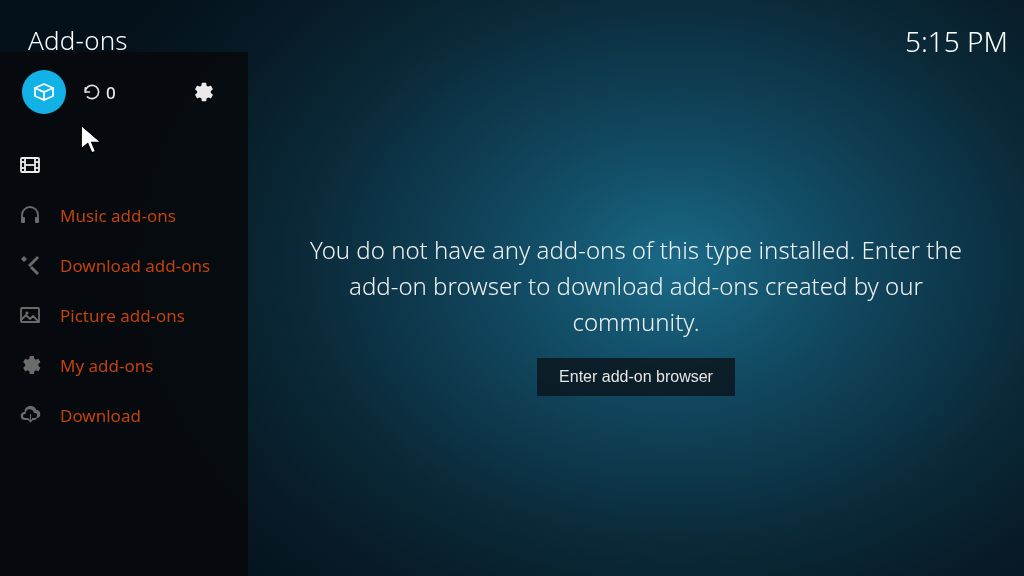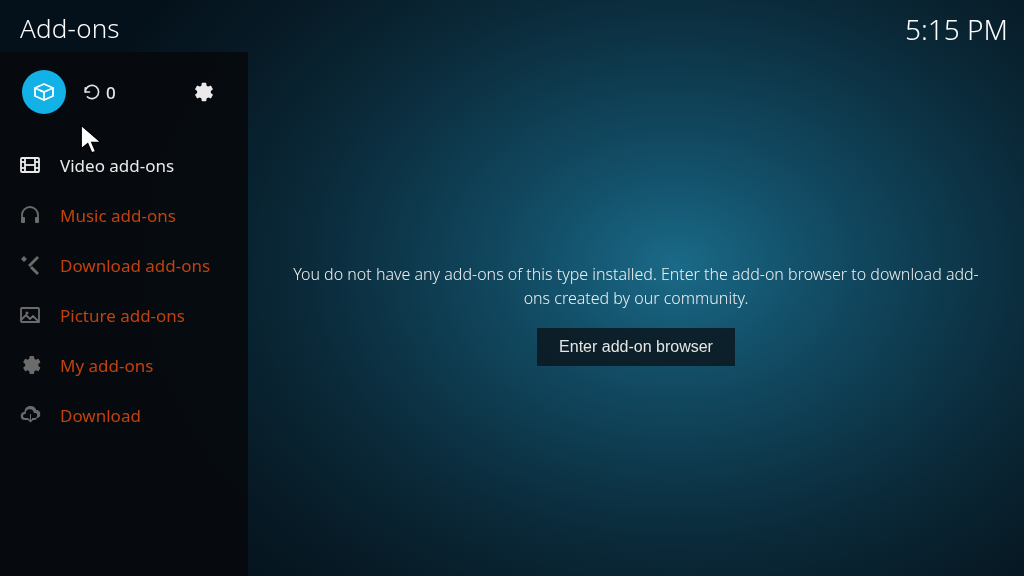--- a/index.html
+++ b/index.html
@@ -1,35 +1,35 @@
 <!DOCTYPE html>
 <html><head>
 <meta charset="utf-8">
 <style>
   * { margin: 0; padding: 0; box-sizing: border-box; }
   html, body { width: 1024px; height: 576px; overflow: hidden; font-family: "Segoe UI", "Noto Sans", Arial, sans-serif; background: #000; color: #e6e6e6; }
   .app { position: relative; width: 1024px; height: 576px; }
   .bg { position: absolute; inset: 0; background: radial-gradient(ellipse 640px 480px at 66% 46%, #1a6a88 0%, #135069 20%, #0e3b4f 40%, #0a2837 60%, #071a25 80%, #04101a 100%); }
-  .header { position: absolute; top: 0; left: 4px; right: 0; height: 52px; display: flex; align-items: flex-start; justify-content: space-between; padding: 10px 16px 0 16px; z-index: 5; }
+  .header { position: absolute; top: 0; left: 12px; right: 0; height: 52px; display: flex; align-items: flex-start; justify-content: space-between; padding: 22px 16px 0 16px; z-index: 5; }
   .title { font-size: 26px; font-weight: 300; color: #fdfdfd; letter-spacing: .2px; }
   .clock { font-size: 28px; font-weight: 300; color: #fdfdfd; margin-left: 32px; }
   .sidebar { position: absolute; top: 52px; left: 0; bottom: 0; width: 248px; background: rgba(6,10,14,.92); z-index: 4; }
   .toolbar { height: 80px; display: flex; align-items: center; gap: 16px; padding: 0 22px; }
   .tb-btn { display: flex; align-items: center; justify-content: center; width: 44px; height: 44px; border-radius: 999px; }
   .tb-btn.active { background: #12b2e7; }
   .tb-gear { margin-left: auto; }
   .svg-ico { display: block; }
   .count { color: #e6e6e6; font-size: 17px; font-weight: 500; margin-left: -4px; }
   .menu { padding-top: 8px; }
   .menu-item { display: flex; align-items: center; gap: 18px; height: 50px; padding: 0 18px; cursor: default; }
   .menu-item .mi-label { font-size: 17px; font-weight: 400; color: #eaeaea; }
   .menu-item.dim .mi-label { color: #c2410c; }
   .mi-ico { width: 24px; height: 24px; display: flex; align-items: center; justify-content: center; }
   .main { position: absolute; top: 52px; left: 248px; right: 0; bottom: 0; z-index: 3; display: flex; flex-direction: column; align-items: center; justify-content: center; padding: 0 44px; text-align: center; gap: 18px; }
-  .empty-text { font-size: 16px; line-height: 1.5; color: #eef0f1; font-weight: 300; max-width: 720px; }
+  .empty-text { font-size: 24px; line-height: 1.5; color: #eef0f1; font-weight: 300; max-width: 720px; }
   .enter-btn { background: rgba(10,18,24,.78); border: none; color: #e5e5e5; font-size: 16px; padding: 10px 22px; cursor: default; font-weight: 400; }
   .cursor { position: absolute; z-index: 20; pointer-events: none; }
 </style>
 </head>
 <body>
 
 <div class="app">
   <div class="bg"></div>
 
   <div class="header">
@@ -79,21 +79,20 @@
             <rect x="3" y="5" width="18" height="14" rx="1"></rect>
             <line x1="7" y1="5" x2="7" y2="19"></line>
               <line x1="17" y1="5" x2="17" y2="19"></line>
             <line x1="3" y1="9" x2="7" y2="9"></line>
               <line x1="3" y1="15" x2="7" y2="15"></line>
             <line x1="17" y1="9" x2="21" y2="9"></line>
               <line x1="17" y1="15" x2="21" y2="15"></line>
             <line x1="7" y1="12" x2="17" y2="12"></line>
           </svg>
         </span>
-        <span class="mi-label">Video add-ons</span>
       </div>
 
       <div class="menu-item dim">
         <span class="mi-ico">
           <svg width="24" height="24" viewBox="0 0 24 24" fill="none" stroke="#6b6b6b" stroke-width="1.8" stroke-linecap="round">
             <path d="M4 14v-2a8 8 0 0 1 16 0v2"></path>
             <rect x="3" y="14" width="4" height="6" rx="1" fill="#6b6b6b" stroke="none"></rect>
             <rect x="17" y="14" width="4" height="6" rx="1" fill="#6b6b6b" stroke="none"></rect>
           </svg>
         </span>

